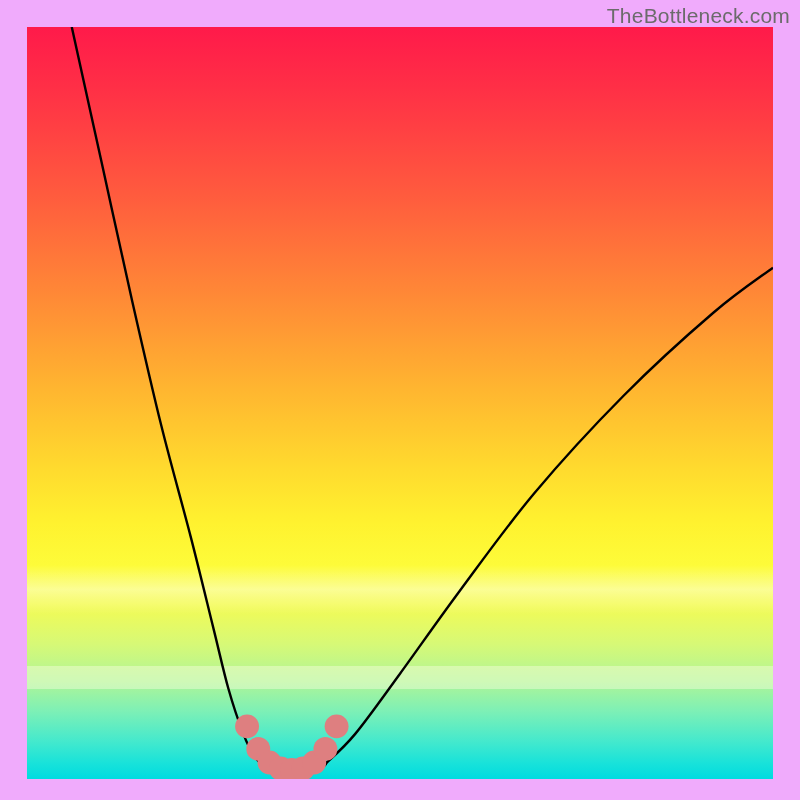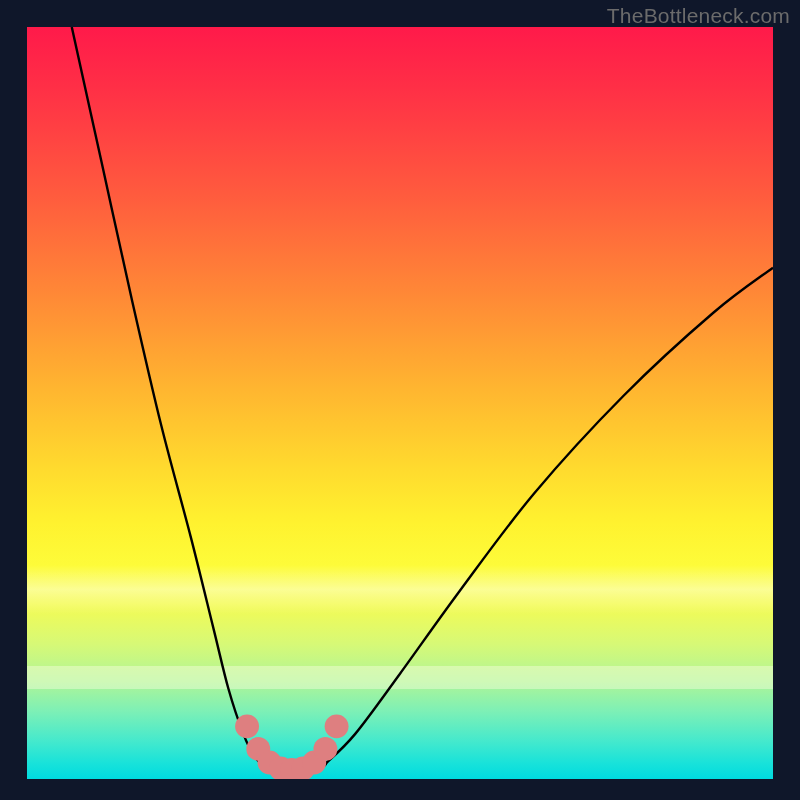--- a/index.html
+++ b/index.html
@@ -7,21 +7,21 @@
     padding: 0;
     width: 800px;
     height: 800px;
     overflow: hidden;
     background: #000;
     font-family: Arial, Helvetica, sans-serif;
   }
   .frame {
     position: absolute;
     inset: 0;
-    background: #0f172a;
+    background: #f0abfc;
   }
   .plot {
     position: absolute;
     left: 27px;
     top: 27px;
     width: 746px;
     height: 752px;
     overflow: hidden;
   }
   .gradient {

